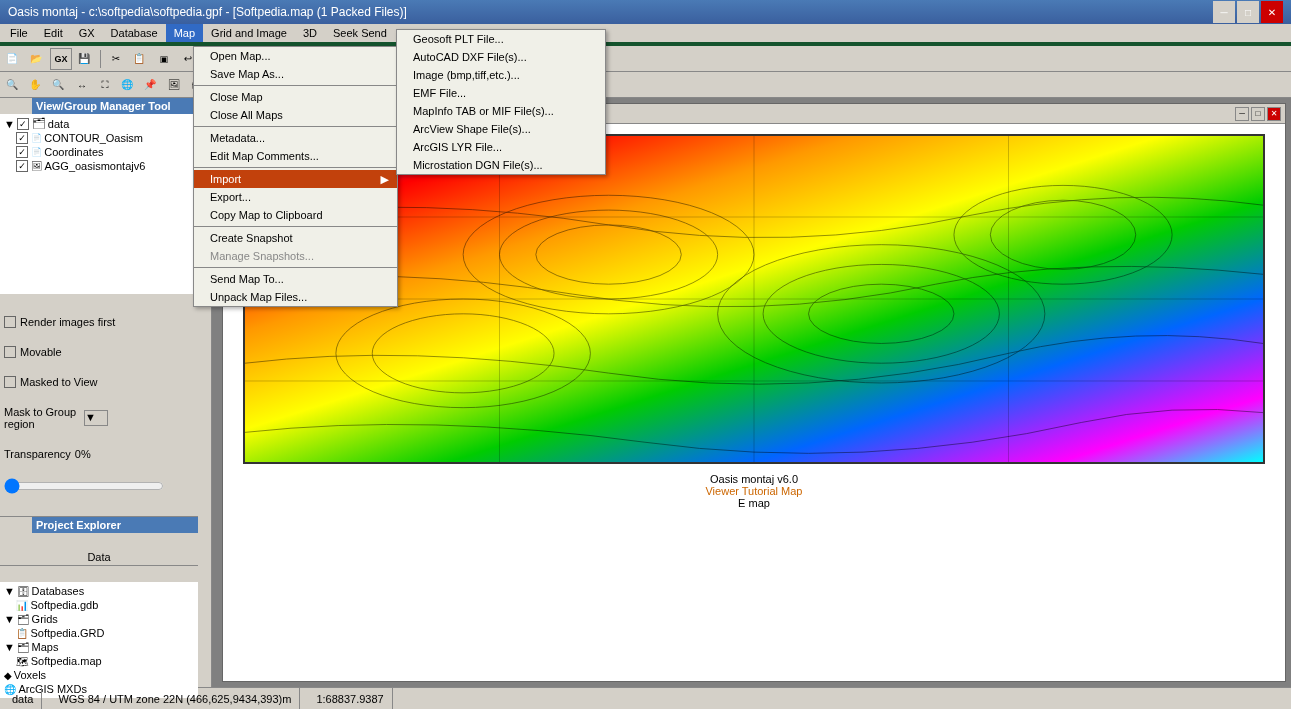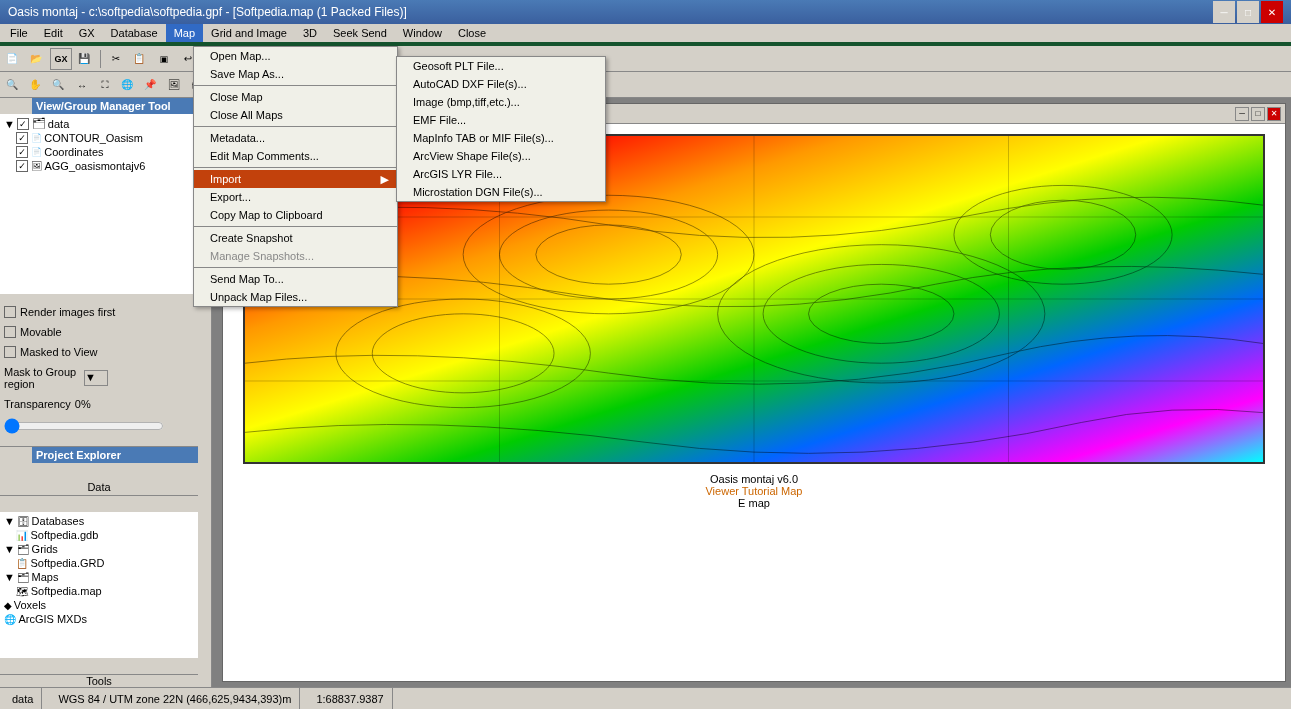--- a/index.html
+++ b/index.html
@@ -115,21 +115,21 @@
     .indent1 { margin-left: 12px; }
 
     
     .props-area {
       padding: 4px;
       font-size: 11px;
     }
     .prop-row {
       display: flex;
       align-items: center;
-      margin: 8px 0;
+      margin: 18px 0;
     }
     .prop-check { width: 12px; height: 12px; border: 1px solid #666; margin-right: 4px; }
 
     
     .canvas-area {
       flex: 1;
       background: #808080;
       position: relative;
       overflow: hidden;
     }
@@ -159,21 +159,21 @@
     .map-menu-separator {
       height: 1px;
       background: #888;
       margin: 2px 0;
     }
     .map-menu-arrow::after { content: ' ▶'; float: right; margin-right: -8px; }
 
     
     .import-submenu {
       position: absolute;
-      top: 56px;
+      top: 29px;
       left: 396px;
       background: #f0f0e8;
       border: 1px solid #888;
       box-shadow: 2px 2px 4px rgba(0,0,0,0.3);
       width: 210px;
       z-index: 101;
       font-size: 11px;
     }
     .import-submenu-item {
       padding: 3px 16px;

